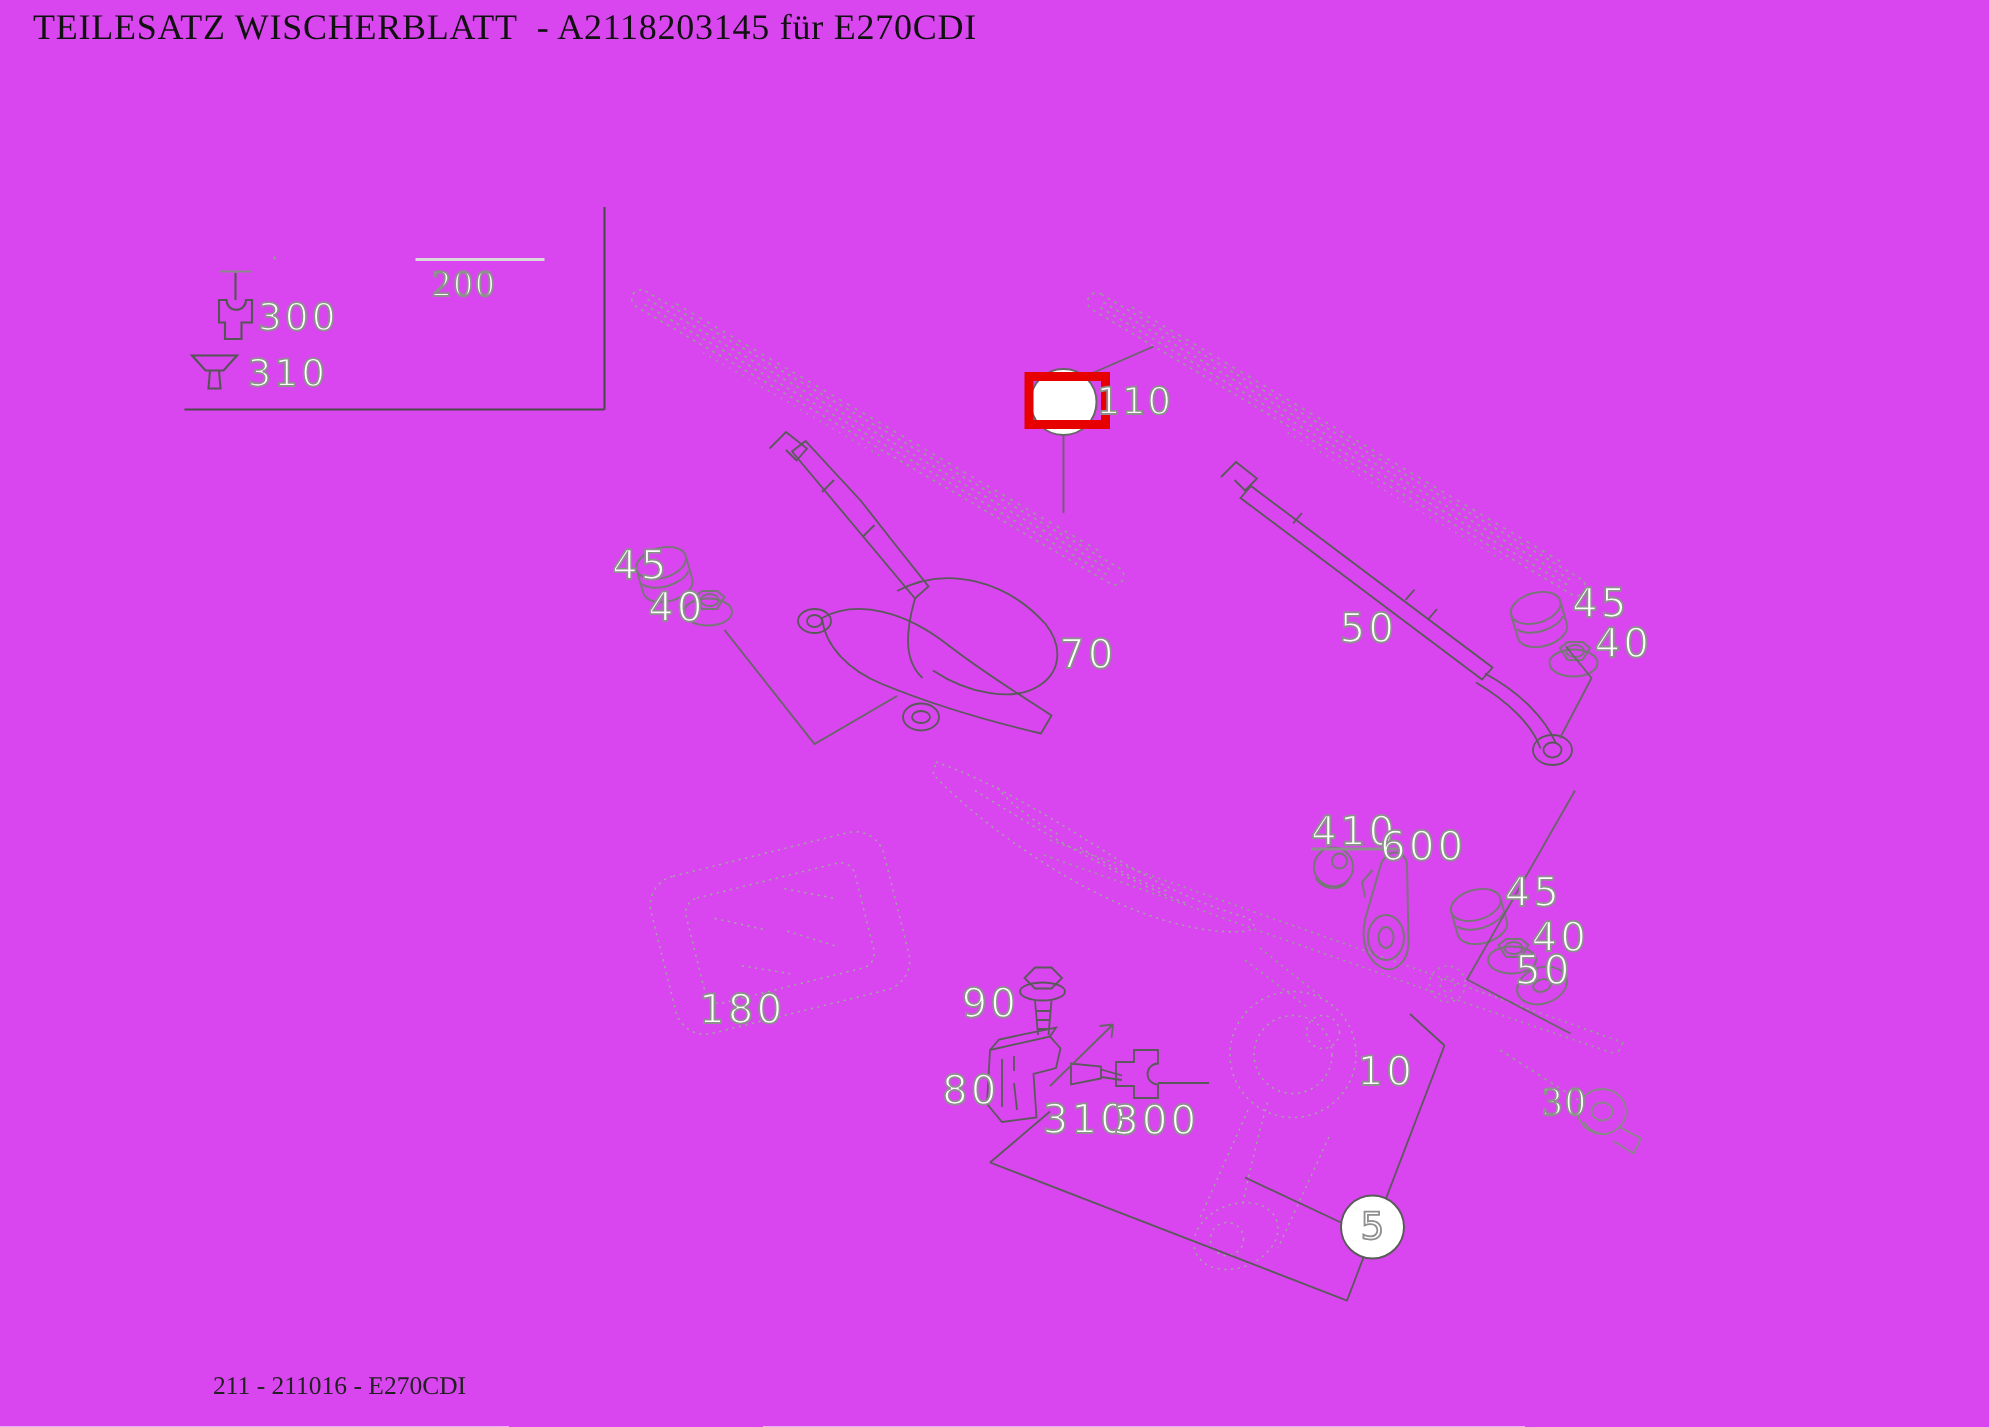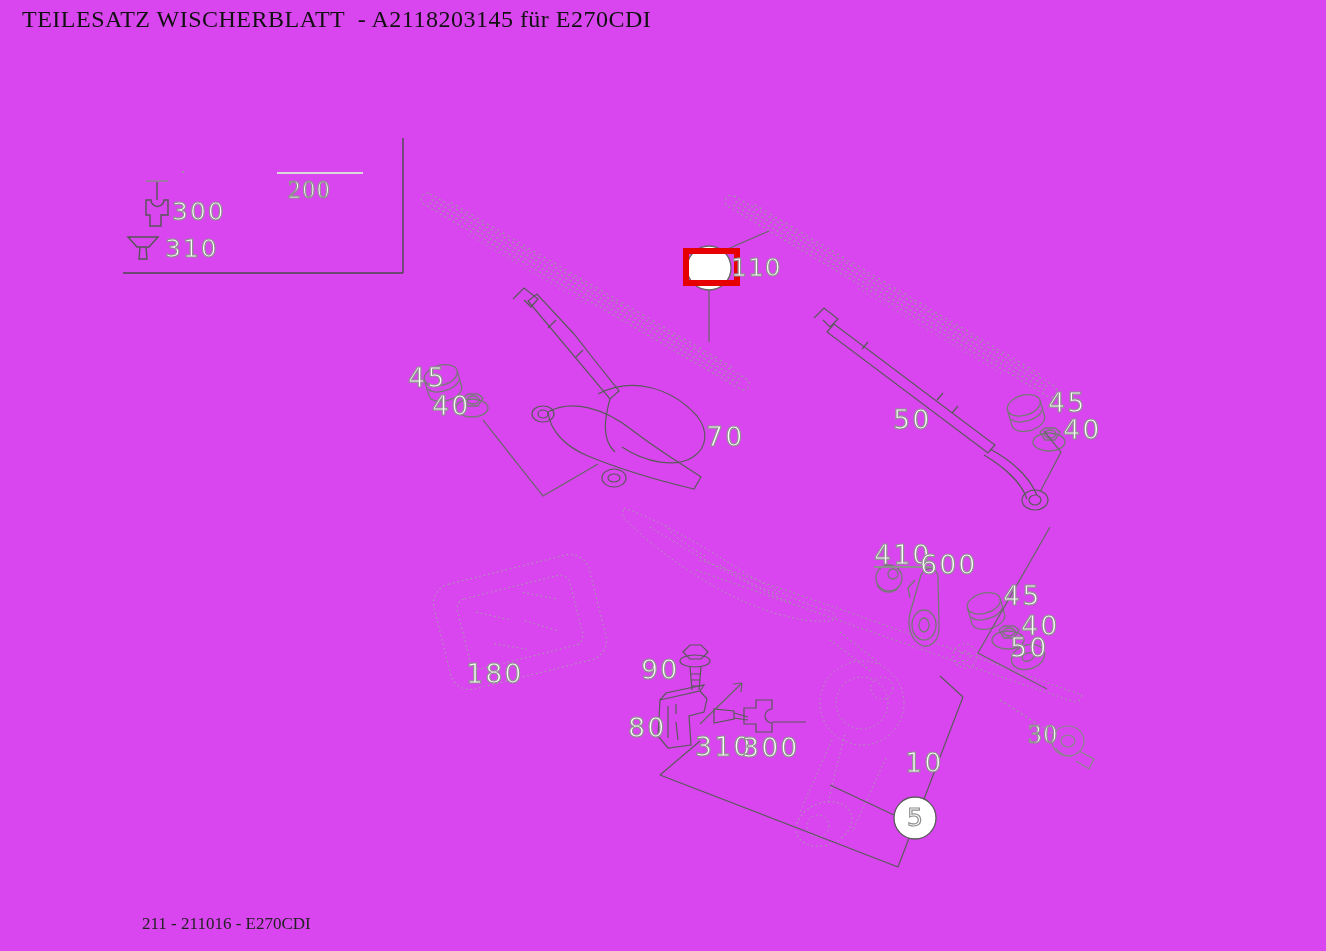--- a/index.html
+++ b/index.html
@@ -225,18 +225,18 @@
   <div class="callout" style="left:920px;top:551px;">600</div>
   <div class="callout" style="left:1003px;top:582px;">45</div>
   <div class="callout" style="left:1021px;top:612px;">40</div>
   <div class="callout" style="left:1010px;top:634px;">50</div>
 
   <div class="callout" style="left:466px;top:660px;">180</div>
   <div class="callout" style="left:641px;top:656px;">90</div>
   <div class="callout" style="left:628px;top:714px;text-align:right;">80</div>
   <div class="callout" style="left:695px;top:733px;">310</div>
   <div class="callout" style="left:742px;top:734px;">300</div>
-  <div class="callout" style="left:905px;top:701px;margin-top:48px;">10</div>
+  <div class="callout" style="left:905px;top:701px;">10</div>
   <div class="callout" style="left:1028px;top:721px;font-family:Liberation Serif, serif;">30</div>
   <div class="callout" style="left:907px;top:805px;font-size:25px;">5</div>
 
   <div class="footer">211 - 211016 - E270CDI</div>
 </div>
 
 </body></html>

